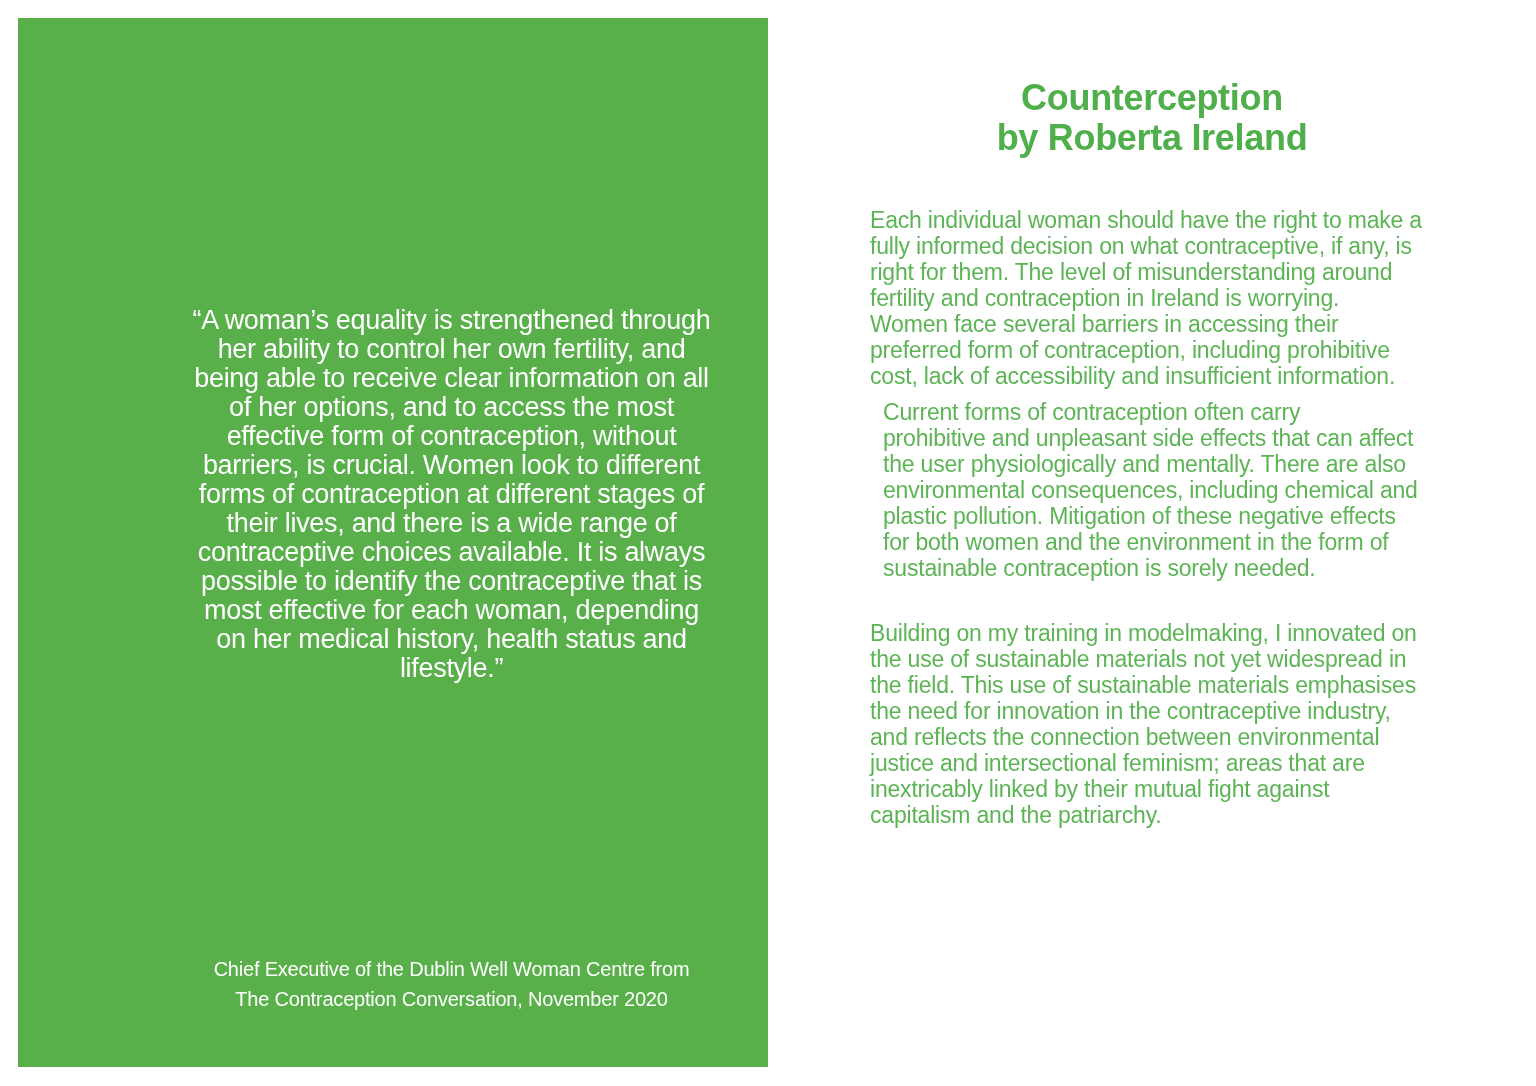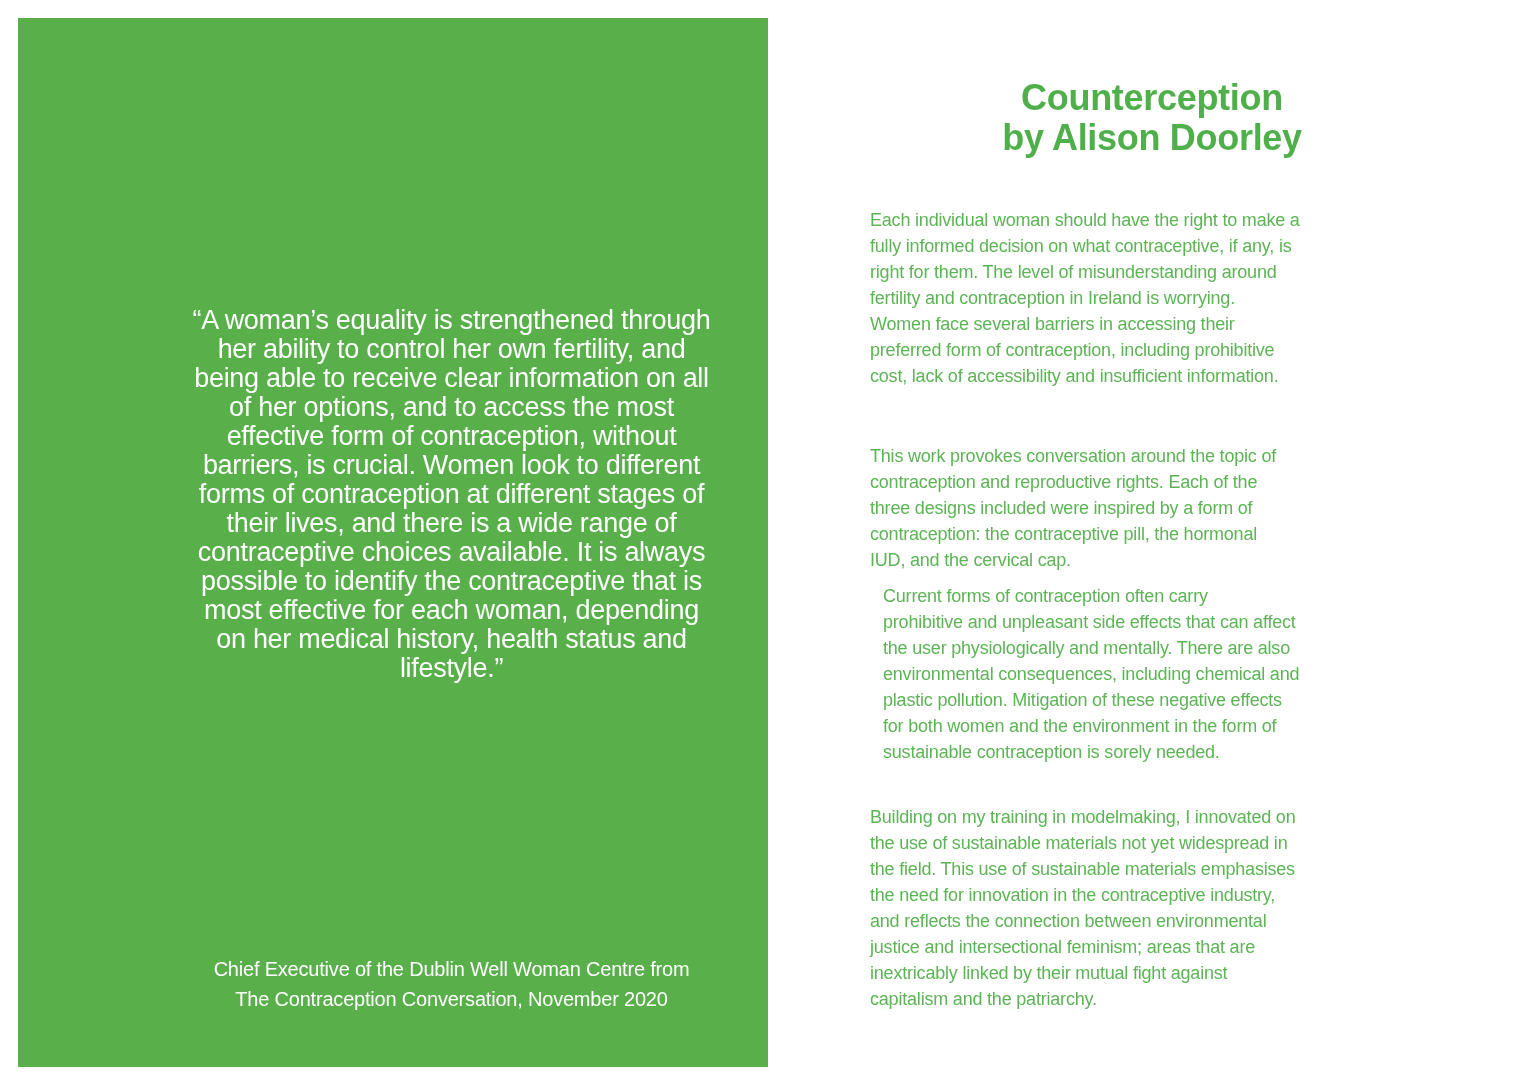--- a/index.html
+++ b/index.html
@@ -63,21 +63,21 @@
     font-weight:bold;
     text-align:center;
     letter-spacing:-0.3px;
     white-space:pre-line;
   }
   .right-body{
     position:absolute;
     left:102px;top:207px;
     width:610px;
     color:#5CB455;
-    font-size:18px;
+    font-size:23px;
     line-height:26px;
     letter-spacing:-0.2px;
   }
   .right-body p{
     margin:0;
     white-space:pre-line;
   }
   .right-body p.p2{margin-top:54px;}
   .right-body p.p3{margin-top:10px;margin-left:13px;}
   .right-body p.p4{margin-top:39px;}
@@ -100,34 +100,29 @@
 possible to identify the contraceptive that is
 most effective for each woman, depending
 on her medical history, health status and
 lifestyle.”</div>
     <div class="quote-role" style="color: rgb(255, 255, 255);">Chief Executive of the Dublin Well Woman Centre from
 The Contraception Conversation, November 2020</div>
   </section>
 
   <section class="right-panel">
     <h1 class="title" style="color: rgb(79, 175, 74);">Counterception
-by Alison Doorley</h1>
+by Roberta Ireland</h1>
     <div class="right-body" style="color: rgb(92, 180, 85);">
       <p class="p1">Each individual woman should have the right to make a
 fully informed decision on what contraceptive, if any, is
 right for them. The level of misunderstanding around
 fertility and contraception in Ireland is worrying.
 Women face several barriers in accessing their
 preferred form of contraception, including prohibitive
 cost, lack of accessibility and insufficient information.</p>
-      <p class="p2">This work provokes conversation around the topic of
-contraception and reproductive rights. Each of the
-three designs included were inspired by a form of
-contraception: the contraceptive pill, the hormonal
-IUD, and the cervical cap.</p>
       <p class="p3">Current forms of contraception often carry
 prohibitive and unpleasant side effects that can affect
 the user physiologically and mentally. There are also
 environmental consequences, including chemical and
 plastic pollution. Mitigation of these negative effects
 for both women and the environment in the form of
 sustainable contraception is sorely needed.</p>
       <p class="p4">Building on my training in modelmaking, I innovated on
 the use of sustainable materials not yet widespread in
 the field. This use of sustainable materials emphasises

